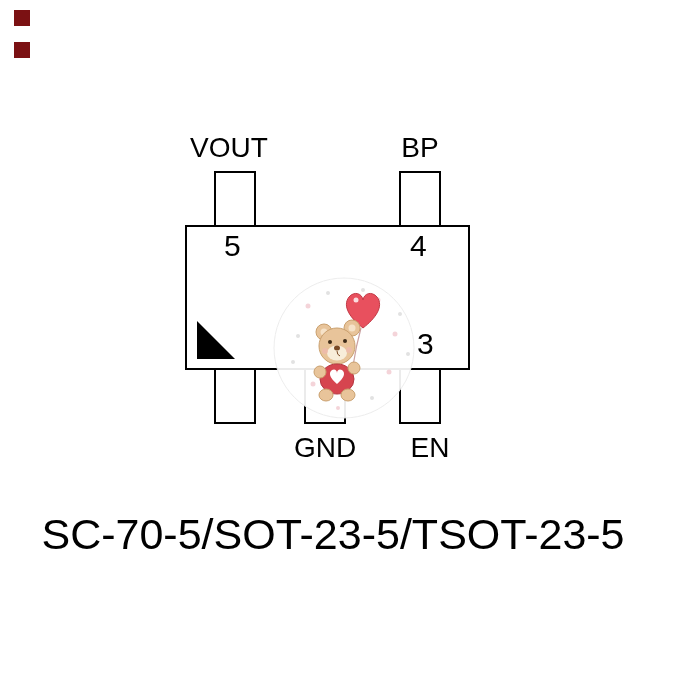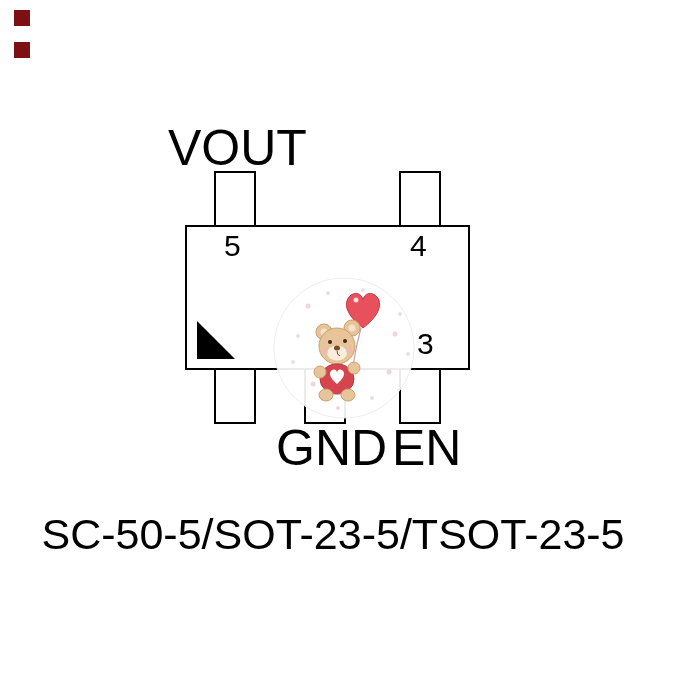--- a/index.html
+++ b/index.html
@@ -12,23 +12,23 @@
     color:var(--text,#000);
   }
   .accent-square{
     position:absolute;left:14px;width:16px;height:16px;
     background:var(--accent-square,#7b1113);
   }
   .sq1{top:10px;} .sq2{top:42px;}
 
   .pin-label{
     position:absolute;
-    font-size:50px;
+    font-size:28px;
     line-height:44px;
-    text-align:left;
+    text-align:center;
     letter-spacing:0px;
     z-index:3;
     white-space:nowrap;
   }
   .lbl-vout{left:168px;top:126px;width:122px;}
   .lbl-bp{left:378px;top:126px;width:84px;}
   .lbl-vin{left:188px;top:426px;width:94px;}
   .lbl-gnd{left:276px;top:426px;width:98px;}
   .lbl-en{left:392px;top:426px;width:76px;}
 
@@ -84,20 +84,21 @@
 </style>
 </head>
 <body>
 
 <div class="canvas">
 
   <div class="accent-square sq1"></div>
   <div class="accent-square sq2"></div>
 
   <div class="pin-label lbl-vout">VOUT</div>
+  <div class="pin-label lbl-bp">BP</div>
 
   <div class="pin-lead lead-top lead-5"></div>
   <div class="pin-lead lead-top lead-4"></div>
   <div class="pin-lead lead-bottom lead-vin"></div>
   <div class="pin-lead lead-bottom lead-gnd"></div>
   <div class="pin-lead lead-bottom lead-en"></div>
 
   <div class="pkg-body"></div>
 
   <div class="pin-number num-5">5</div>
@@ -146,15 +147,15 @@
     <circle cx="52" cy="96" r="6" style="fill:var(--bear-tan,#e8c49a)" stroke="#caa06e" stroke-width="1"></circle>
     <circle cx="86" cy="92" r="6" style="fill:var(--bear-tan,#e8c49a)" stroke="#caa06e" stroke-width="1"></circle>
     <path d="M 69 108 C 62 102, 60 97, 64 94 C 66.5 92.5, 69 94, 69 97 C 69 94, 71.5 92.5, 74 94 C 78 97, 76 102, 69 108 Z" fill="#ffffff"></path>
     <ellipse cx="58" cy="119" rx="7" ry="6" style="fill:var(--bear-tan,#e8c49a)" stroke="#caa06e" stroke-width="1"></ellipse>
     <ellipse cx="80" cy="119" rx="7" ry="6" style="fill:var(--bear-tan,#e8c49a)" stroke="#caa06e" stroke-width="1"></ellipse>
   </svg>
 
   <div class="pin-label lbl-en">EN</div>
   <div class="pin-label lbl-gnd">GND</div>
 
-  <div class="caption">SC-50-5/SOT-23-5/TSOT-23-5</div>
+  <div class="caption">SC-70-5/SOT-23-5/TSOT-23-5</div>
 
 </div>
 
 </body></html>

